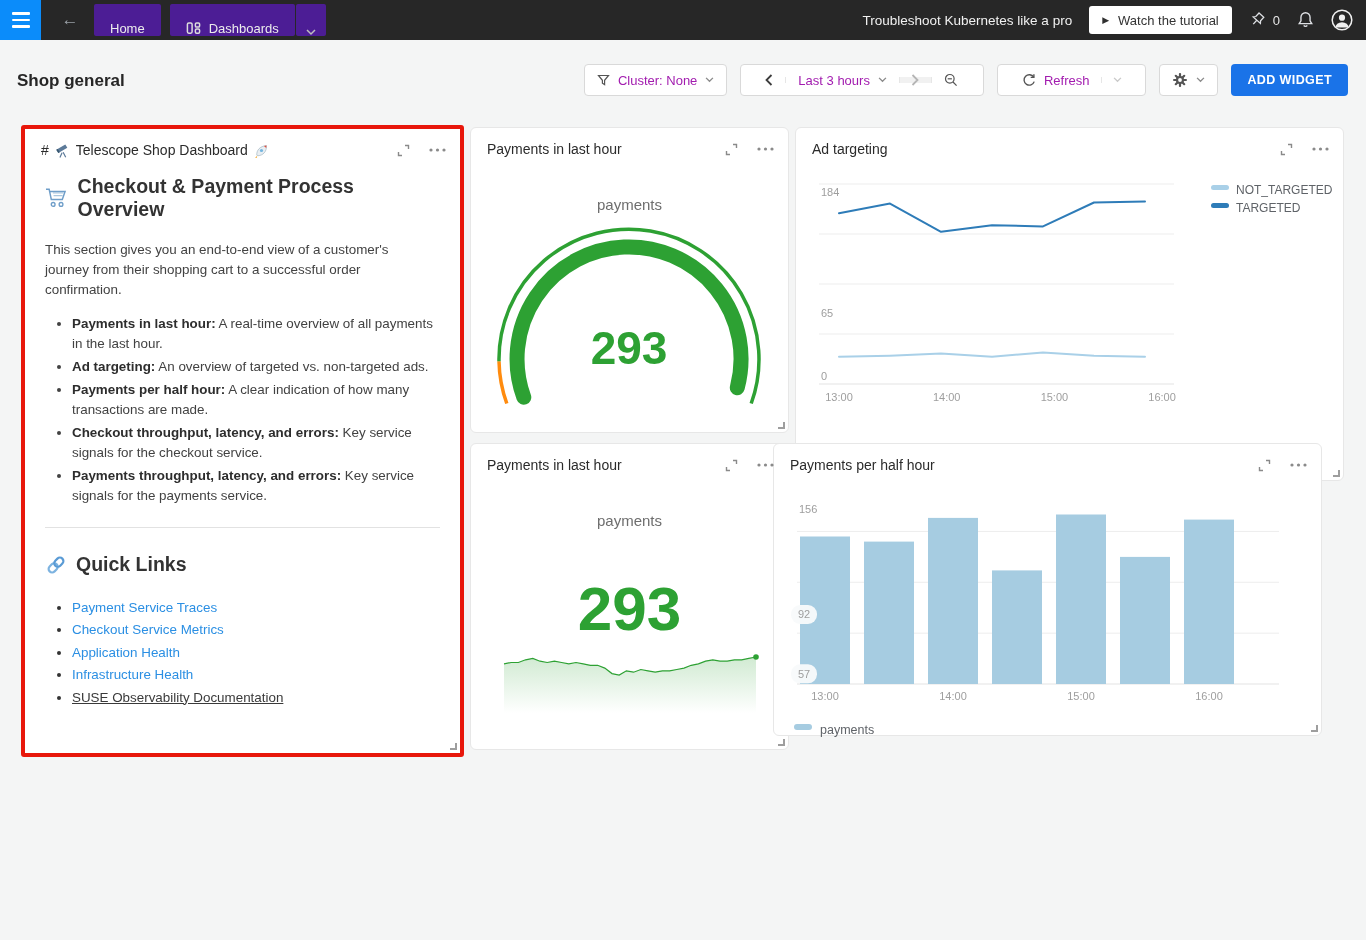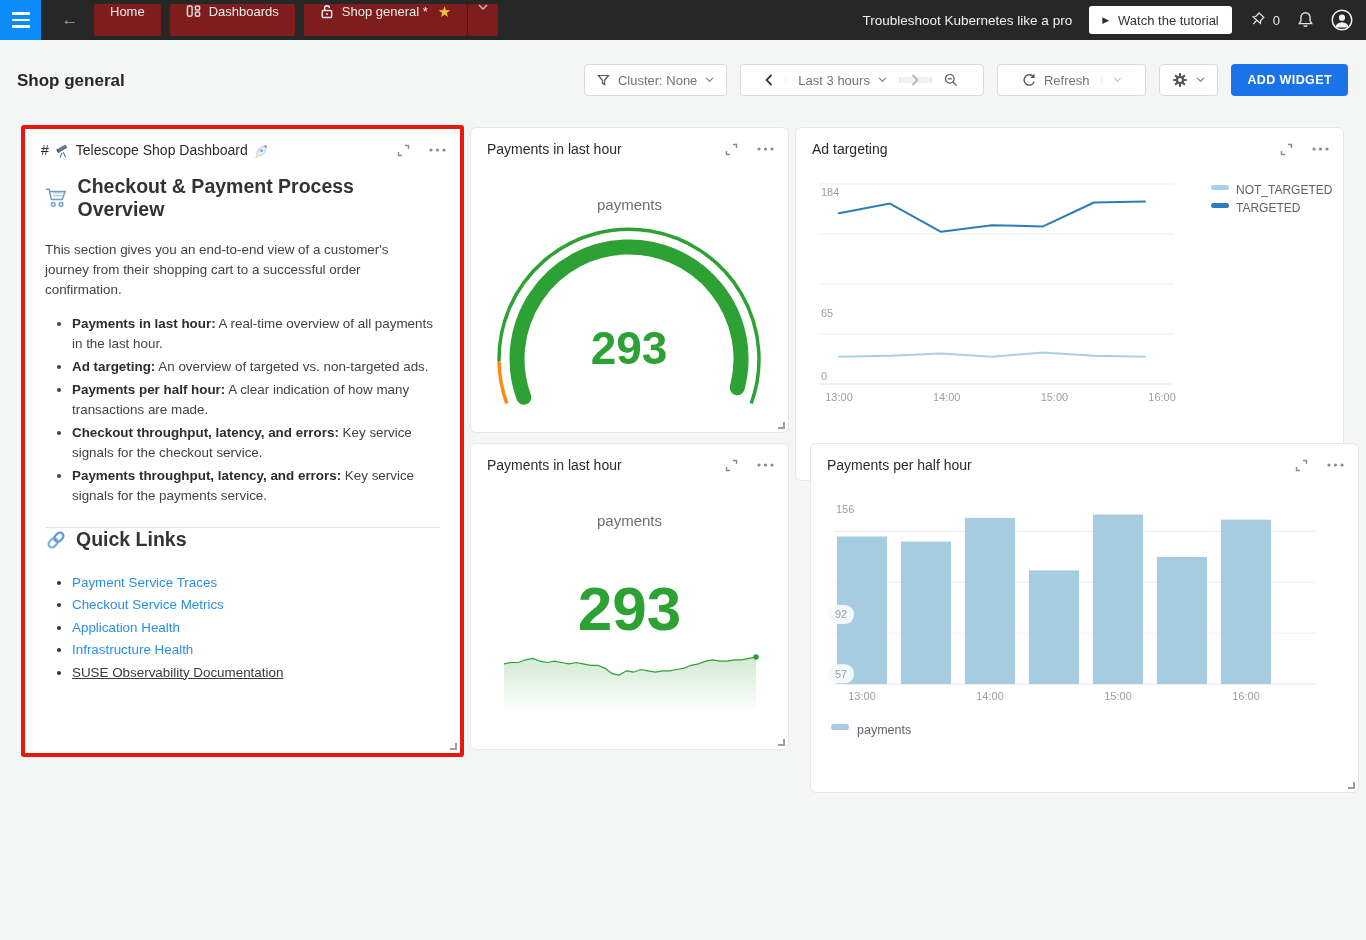--- a/index.html
+++ b/index.html
@@ -6,76 +6,76 @@
   html,body{width:1366px;height:940px;overflow:hidden;background:#f4f5f5;
     font-family:"Liberation Sans","DejaVu Sans",sans-serif;color:#2b2b2b}
   svg{font-family:"Liberation Sans","DejaVu Sans",sans-serif}
   
   .navbar{position:absolute;top:0;left:0;width:1366px;height:40px;background:#272727;
     display:flex;align-items:center}
   .hamburger{width:41px;height:40px;background:#0b8cfa;display:flex;flex-direction:column;
     justify-content:center;align-items:center;gap:4px;cursor:pointer;flex:none}
   .hamburger span{width:18px;height:2.5px;background:#fff;border-radius:1px}
   .back-btn{width:30px;margin-left:14px;text-align:center;color:#9aa0a6;font-size:17px;cursor:pointer;flex:none}
-  .nav-tab{height:32px;background:#7f1d1d;color:#ececec;font-size:13px;display:flex;align-items:flex-start;
+  .nav-tab{height:32px;background:#4c1d95;color:#ececec;font-size:13px;display:flex;align-items:flex-end;
     padding:0 16px;margin-left:9px;border-radius:2px;gap:8px;cursor:pointer;white-space:nowrap}
   .nav-tab.chev{padding:0;width:30px;justify-content:center;margin-left:1px;color:#bdbdbd}
   .star{color:#f6c344;font-size:15px;line-height:1;margin-left:2px}
   .save-group{display:flex;align-items:center;height:32px;background:#343434;border-radius:2px;
     margin-left:26px;color:#ececec;font-size:13px;cursor:pointer}
   .save-group .lbl{padding:0 16px}
   .save-group .div{width:1px;height:32px;background:#272727}
   .save-group .sg-chev{width:30px;display:flex;justify-content:center;color:#bdbdbd}
   .nav-right{margin-left:auto;display:flex;align-items:center;gap:17px;padding-right:13px}
   .promo{color:#f1f1f1;font-size:13.5px}
   .tutorial-btn{background:#fff;color:#333;border:none;border-radius:3px;height:28px;
     display:flex;align-items:center;gap:9px;padding:0 13px;font-size:13px;cursor:pointer}
   .tutorial-btn .play{font-size:9px;color:#2f2f2f}
   .pin-group{display:flex;align-items:center;gap:7px;color:#e6e6e6;font-size:13px;cursor:pointer}
   
   .page-title{position:absolute;left:17px;top:71px;font-size:17px;font-weight:700;color:#262626}
   .toolbar{position:absolute;top:64px;right:18px;display:flex;align-items:center;gap:13px}
   .tb-btn,.tb-group{height:32px;background:#fff;border:1px solid #d9d9d9;border-radius:4px;
-    display:flex;align-items:center;font-size:13px;color:#737373;cursor:pointer}
+    display:flex;align-items:center;font-size:13px;color:#a21caf;cursor:pointer}
   .tb-btn{gap:8px;padding:0 12px}
   .tb-group{padding:12px}
   .seg{height:100%;display:flex;align-items:center;padding:0 12px;gap:8px}
   .seg+.seg{border-left:1px solid #e6e6e6}
   .seg.icon-only{width:32px;justify-content:center;padding:0}
   .seg.disabled{background:#f1f1f1;color:#b5b5b5;border-radius:0}
   .chev{color:#8a8a8a;display:flex}
   .add-widget{height:32px;background:#1a73e8;color:#fff;border:none;border-radius:4px;
     padding:0 16px;font-size:12.5px;font-weight:700;letter-spacing:.4px;cursor:pointer}
   
   .widget{position:absolute;background:#fff;border:1px solid #e7e7e7;border-radius:6px}
   #w-markdown{left:21px;top:125px;width:443px;height:632px;border:4px solid #e8170b;border-radius:3px}
   #w-gauge{left:470px;top:127px;width:319px;height:306px}
   #w-line{left:795px;top:127px;width:549px;height:354px}
   #w-number{left:470px;top:443px;width:319px;height:307px}
-  #w-bar{left:810px;top:443px;width:549px;height:350px}
+  #w-bar{left:773px;top:443px;width:549px;height:293px}
   .w-head{position:absolute;top:13px;left:16px;right:14px;display:flex;align-items:center;z-index:3}
   .w-title{font-size:14px;font-weight:500;color:#2b2b2b;display:flex;align-items:center;gap:6px;white-space:nowrap}
   .w-icons{margin-left:auto;display:flex;align-items:center;gap:19px}
   .w-icons svg{cursor:pointer}
   .rsz{position:absolute;right:3px;bottom:3px;width:7px;height:7px;
     border-right:2px solid #9e9e9e;border-bottom:2px solid #9e9e9e;cursor:nwse-resize}
   .metric-label{position:absolute;top:68px;left:0;right:0;text-align:center;font-size:15px;color:#6e6e6e}
   .big-number{position:absolute;top:130px;left:0;right:0;text-align:center;
     font-size:62px;font-weight:700;color:#2da133;line-height:70px}
   .chart-svg{position:absolute;left:0;top:0;pointer-events:none}
   
   .md-body{padding:0 20px;margin-top:46px}
   .md-h1{font-size:19.5px;font-weight:700;color:#333;display:flex;align-items:center;gap:9px;margin-top:0}
   .md-p{margin-top:19px;font-size:13.4px;line-height:20px;color:#424242;max-width:386px}
   .md-h2{margin-top:20px;font-size:15.3px;font-weight:700;color:#333}
   .md-ul{margin-top:14px;padding-left:27px;max-width:400px}
   .md-ul li{font-size:13.4px;line-height:20px;color:#424242;margin-bottom:3px}
   .md-ul li b{color:#2d2d2d}
   .md-hr{border:none;border-top:1px solid #e2e2e2;margin-top:21px}
-  .ql-h1{}
+  .ql-h1{margin-top:25px}
   .links-ul{margin-top:21px;padding-left:27px}
   .links-ul li{font-size:13.4px;line-height:22.4px;color:#333}
   .links-ul a{color:#2b8fe3;text-decoration:none;cursor:pointer}
   .links-ul li.doc a{color:#3a3a3a;text-decoration:underline}
 </style>
 </head>
 <body>
 
 <nav class="navbar">
   <div class="hamburger">
@@ -88,29 +88,20 @@
   <div class="nav-tab">
     <span>Home</span>
   </div>
   <div class="nav-tab">
     <svg width="15" height="15" viewBox="0 0 16 16">
       <rect x="1.5" y="2" width="5" height="11" rx="1.5" fill="none" stroke="#dcdcdc" stroke-width="1.6"></rect>
       <rect x="10" y="2" width="4.5" height="4.5" rx="1.3" fill="none" stroke="#dcdcdc" stroke-width="1.6"></rect>
       <rect x="10" y="8.5" width="4.5" height="4.5" rx="1.3" fill="none" stroke="#dcdcdc" stroke-width="1.6"></rect>
     </svg>
     <span>Dashboards</span>
-  </div>
-  <div class="nav-tab">
-    <svg width="14" height="15" viewBox="0 0 14 15">
-      <rect x="2.2" y="6.5" width="9.5" height="7" rx="1.2" fill="none" stroke="#ececec" stroke-width="1.4"></rect>
-      <path d="M4.6 6.5 V4.1 a2.4 2.4 0 0 1 4.8 0" fill="none" stroke="#ececec" stroke-width="1.4"></path>
-      <circle cx="7" cy="10" r="0.9" fill="#ececec"></circle>
-    </svg>
-    <span>Shop general *</span>
-    <span class="star">★</span>
   </div>
   <div class="nav-tab chev">
     <svg width="10" height="7" viewBox="0 0 10 7">
       <polyline points="1,1 5,5 9,1" fill="none" stroke="currentColor" stroke-width="1.5"></polyline>
       </svg>
   </div>
 
 
   <div class="nav-right">
     <span class="promo">Troubleshoot Kubernetes like a pro</span>

